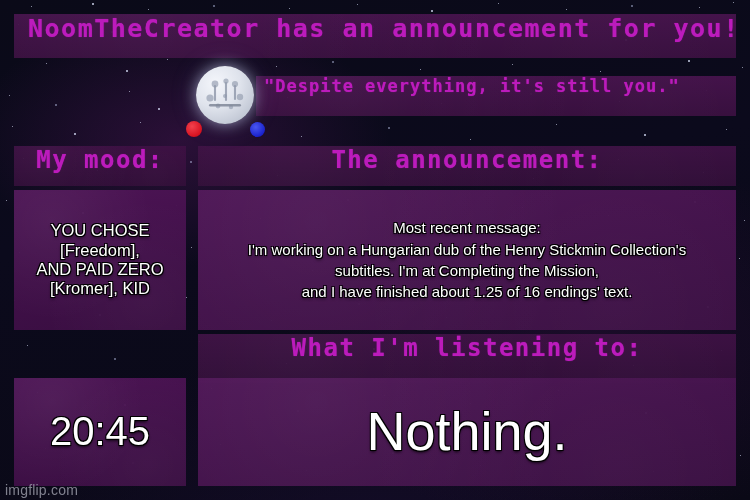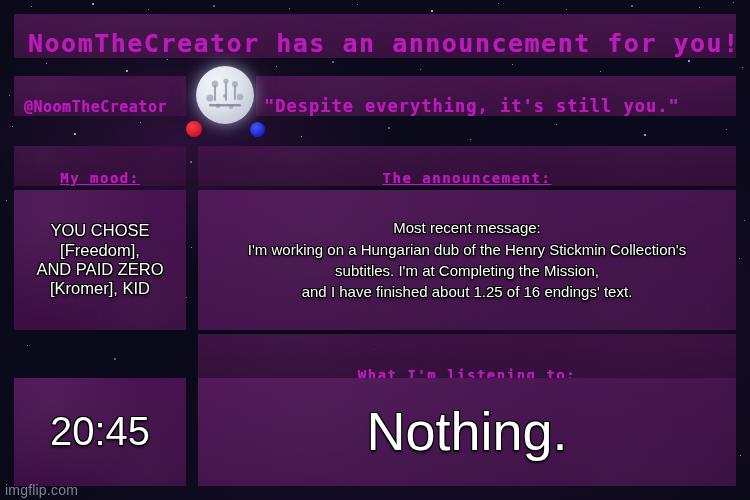--- a/index.html
+++ b/index.html
@@ -42,21 +42,21 @@
     opacity: .75;
   }
   .stars i.b { width: 2px; height: 2px; opacity: .9; }
   .stars i.c { width: 2px; height: 2px; opacity: .55; background: #cfd8ff; }
 
   
   .bar {
     position: absolute;
     background: linear-gradient(180deg, rgba(66,14,72,0.96) 0%, rgba(54,11,60,0.95) 100%);
     display: flex;
-    align-items: flex-end;
+    align-items: flex-start;
     overflow: hidden;
     z-index: 10;
   }
   .bar::after {
     content: "";
     position: absolute;
     inset: 0;
     background:
       radial-gradient(circle at 18% 30%, rgba(255,255,255,0.045), rgba(0,0,0,0) 60%),
       radial-gradient(circle at 82% 72%, rgba(255,255,255,0.03), rgba(0,0,0,0) 62%);
@@ -122,21 +122,21 @@
     z-index: 12;
   }
   #dot-red   { left: 186px; top: 121px; width: 16px; height: 16px; background: radial-gradient(circle at 38% 34%, #f2414d, #d61220 70%, #a00c18 100%); }
   #dot-blue  { left: 250px; top: 122px; width: 15px; height: 15px; background: radial-gradient(circle at 38% 34%, #4a57f0, #1a22cc 70%, #0f1494 100%); }
 
   
   .label-bar {
     background: linear-gradient(180deg, rgba(58,12,64,0.95) 0%, rgba(46,10,53,0.95) 100%);
     justify-content: center;
   }
-  .label-bar .pixel { font-size: 14px; letter-spacing: 1.5px; text-decoration: underline; }
+  .label-bar .pixel { font-size: 24px; letter-spacing: 1.5px; }
 
   #label-mood       { left: 14px;  top: 146px; width: 172px; height: 40px; }
   #label-announce   { left: 198px; top: 146px; width: 538px; height: 40px; }
   #label-time       { left: 14px;  top: 334px; width: 172px; height: 40px; }
   #label-listening  { left: 198px; top: 334px; width: 538px; height: 49px; }
 
   
   .panel {
     position: absolute;
     background: linear-gradient(170deg, rgba(78,20,86,0.97) 0%, rgba(66,16,74,0.97) 55%, rgba(58,14,66,0.97) 100%);
@@ -321,23 +321,20 @@
     <i style="left:480px; top:465px;"></i>
     <i style="left:567px; top:447px;"></i>
     <i style="left:653px; top:471px;"></i>
     <i style="left:740px; top:455px;"></i>
   </div>
 
   <div class="bar" id="title-banner">
     <span class="pixel">NoomTheCreator has an announcement for you!</span>
   </div>
 
-  <div class="bar" id="handle-bar">
-    <span class="pixel">@NoomTheCreator</span>
-  </div>
 
   <div id="avatar">
     <svg viewBox="0 0 58 58" xmlns="http://www.w3.org/2000/svg" aria-hidden="true">
       <g fill="#9aa3b4" opacity="0.72">
         <circle cx="19" cy="18" r="3.4"></circle>
         <circle cx="30" cy="15" r="2.6"></circle>
         <circle cx="39" cy="18" r="3.1"></circle>
         <circle cx="14" cy="32" r="3.6"></circle>
         <circle cx="44" cy="31" r="3.2"></circle>
         <circle cx="22" cy="40" r="2.4"></circle>

